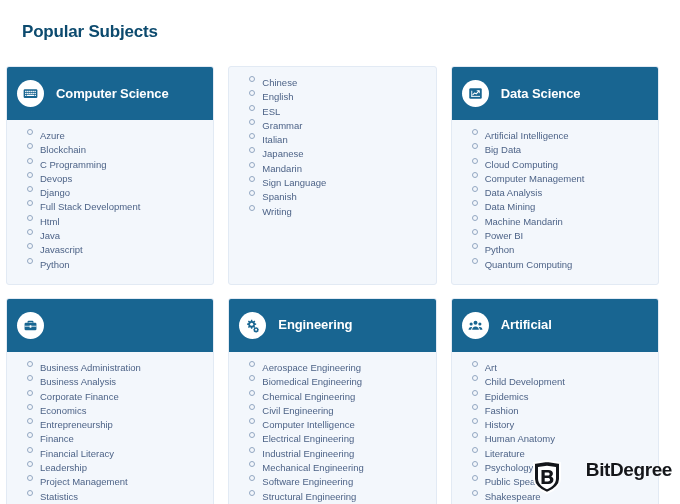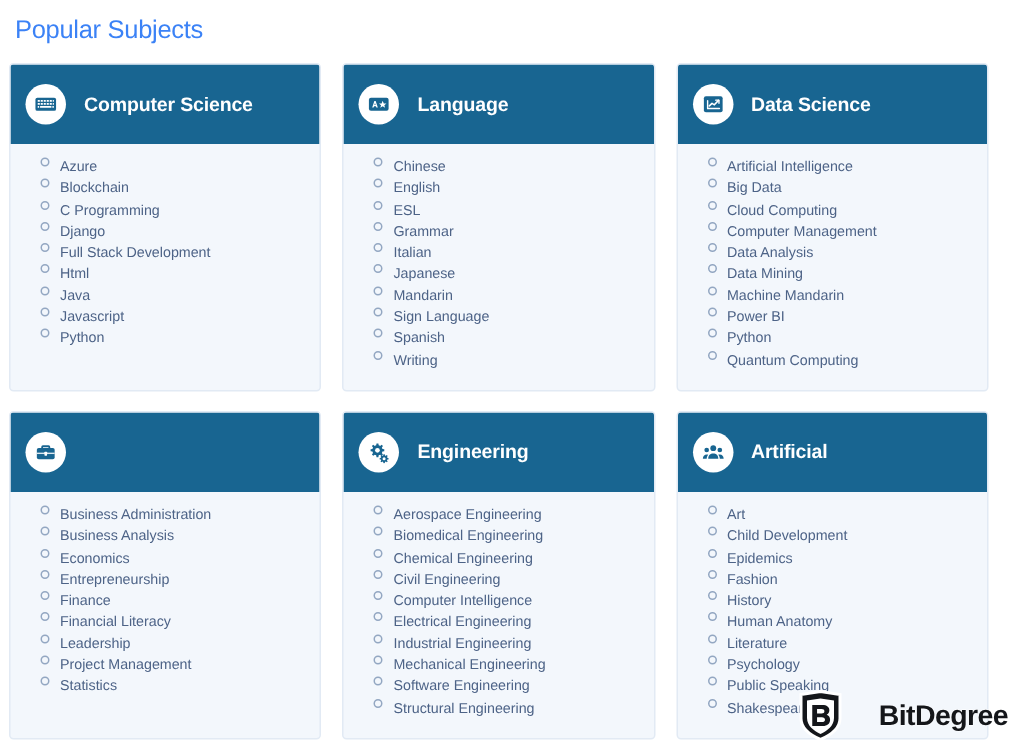--- a/index.html
+++ b/index.html
@@ -9,25 +9,25 @@
   body {
     width: 680px;
     height: 504px;
     background: #ffffff;
     font-family: "Liberation Sans", sans-serif;
     overflow: hidden;
     position: relative;
   }
   #page-title {
     font-size: 17px;
-    font-weight: normal;
-    color: #3b82f6;
+    font-weight: bold;
+    color: #0c4a6e;
     letter-spacing: -0.2px;
     padding: 4px 0 0 6px;
-    margin: 4px;
+    margin: 16px;
     line-height: 24px;
   }
   .grid {
     display: grid;
     grid-template-columns: repeat(3, 1fr);
     column-gap: 14px;
     row-gap: 13px;
     padding: 6px 21px 0 6px;
     box-sizing: border-box;
   }
@@ -96,21 +96,20 @@
     margin-right: 7px;
   }
   .subject-label {
     display: inline-block;
   }
   #watermark {
     position: absolute;
     right: 8px;
     bottom: 10px;
     display: flex;
-    align-items: center;
     gap: 24px;
   }
   .wm-shield {
     display: block;
   }
   .wm-text {
     font-size: 19px;
     font-weight: bold;
     color: #14161a;
     letter-spacing: -0.4px;
@@ -160,20 +159,24 @@
           <li class="subject-item">
             <span class="bullet"></span>
             <span class="subject-label">Blockchain</span>
           </li>
           <li class="subject-item">
             <span class="bullet"></span>
             <span class="subject-label">C Programming</span>
           </li>
           <li class="subject-item">
             <span class="bullet"></span>
+            <span class="subject-label">Devops</span>
+          </li>
+          <li class="subject-item">
+            <span class="bullet"></span>
             <span class="subject-label">Django</span>
           </li>
           <li class="subject-item">
             <span class="bullet"></span>
             <span class="subject-label">Full Stack Development</span>
           </li>
           <li class="subject-item">
             <span class="bullet"></span>
             <span class="subject-label">Html</span>
           </li>
@@ -186,30 +189,20 @@
             <span class="subject-label">Javascript</span>
           </li>
           <li class="subject-item">
             <span class="bullet"></span>
             <span class="subject-label">Python</span>
           </li>
         </ul>
       </div>
     </div>
     <div class="card">
-      <div class="card-header">
-        <span class="icon-circle">
-          <svg width="15" height="15" viewBox="0 0 24 24" aria-hidden="true">
-            <rect x="1.5" y="5" width="21" height="14" rx="2.2" fill="#186591"></rect>
-            <path d="M7.3 8.6 L5 15.4 H6.5 L6.95 14 H9.05 L9.5 15.4 H11 L8.7 8.6 Z M7.35 12.8 L8 10.6 L8.65 12.8 Z" fill="#ffffff"></path>
-            <path d="M16.2 8.3 L17.35 11.1 L20.2 11.2 L17.95 12.95 L18.75 15.7 L16.2 14.1 L13.65 15.7 L14.45 12.95 L12.2 11.2 L15.05 11.1 Z" fill="#ffffff"></path>
-          </svg>
-        </span>
-        <span class="card-title">Language</span>
-      </div>
       <div class="card-body">
         <ul class="subject-list">
           <li class="subject-item">
             <span class="bullet"></span>
             <span class="subject-label">Chinese</span>
           </li>
           <li class="subject-item">
             <span class="bullet"></span>
             <span class="subject-label">English</span>
           </li>
@@ -319,20 +312,24 @@
       </div>
       <div class="card-body">
         <ul class="subject-list">
           <li class="subject-item">
             <span class="bullet"></span>
             <span class="subject-label">Business Administration</span>
           </li>
           <li class="subject-item">
             <span class="bullet"></span>
             <span class="subject-label">Business Analysis</span>
+          </li>
+          <li class="subject-item">
+            <span class="bullet"></span>
+            <span class="subject-label">Corporate Finance</span>
           </li>
           <li class="subject-item">
             <span class="bullet"></span>
             <span class="subject-label">Economics</span>
           </li>
           <li class="subject-item">
             <span class="bullet"></span>
             <span class="subject-label">Entrepreneurship</span>
           </li>
           <li class="subject-item">

